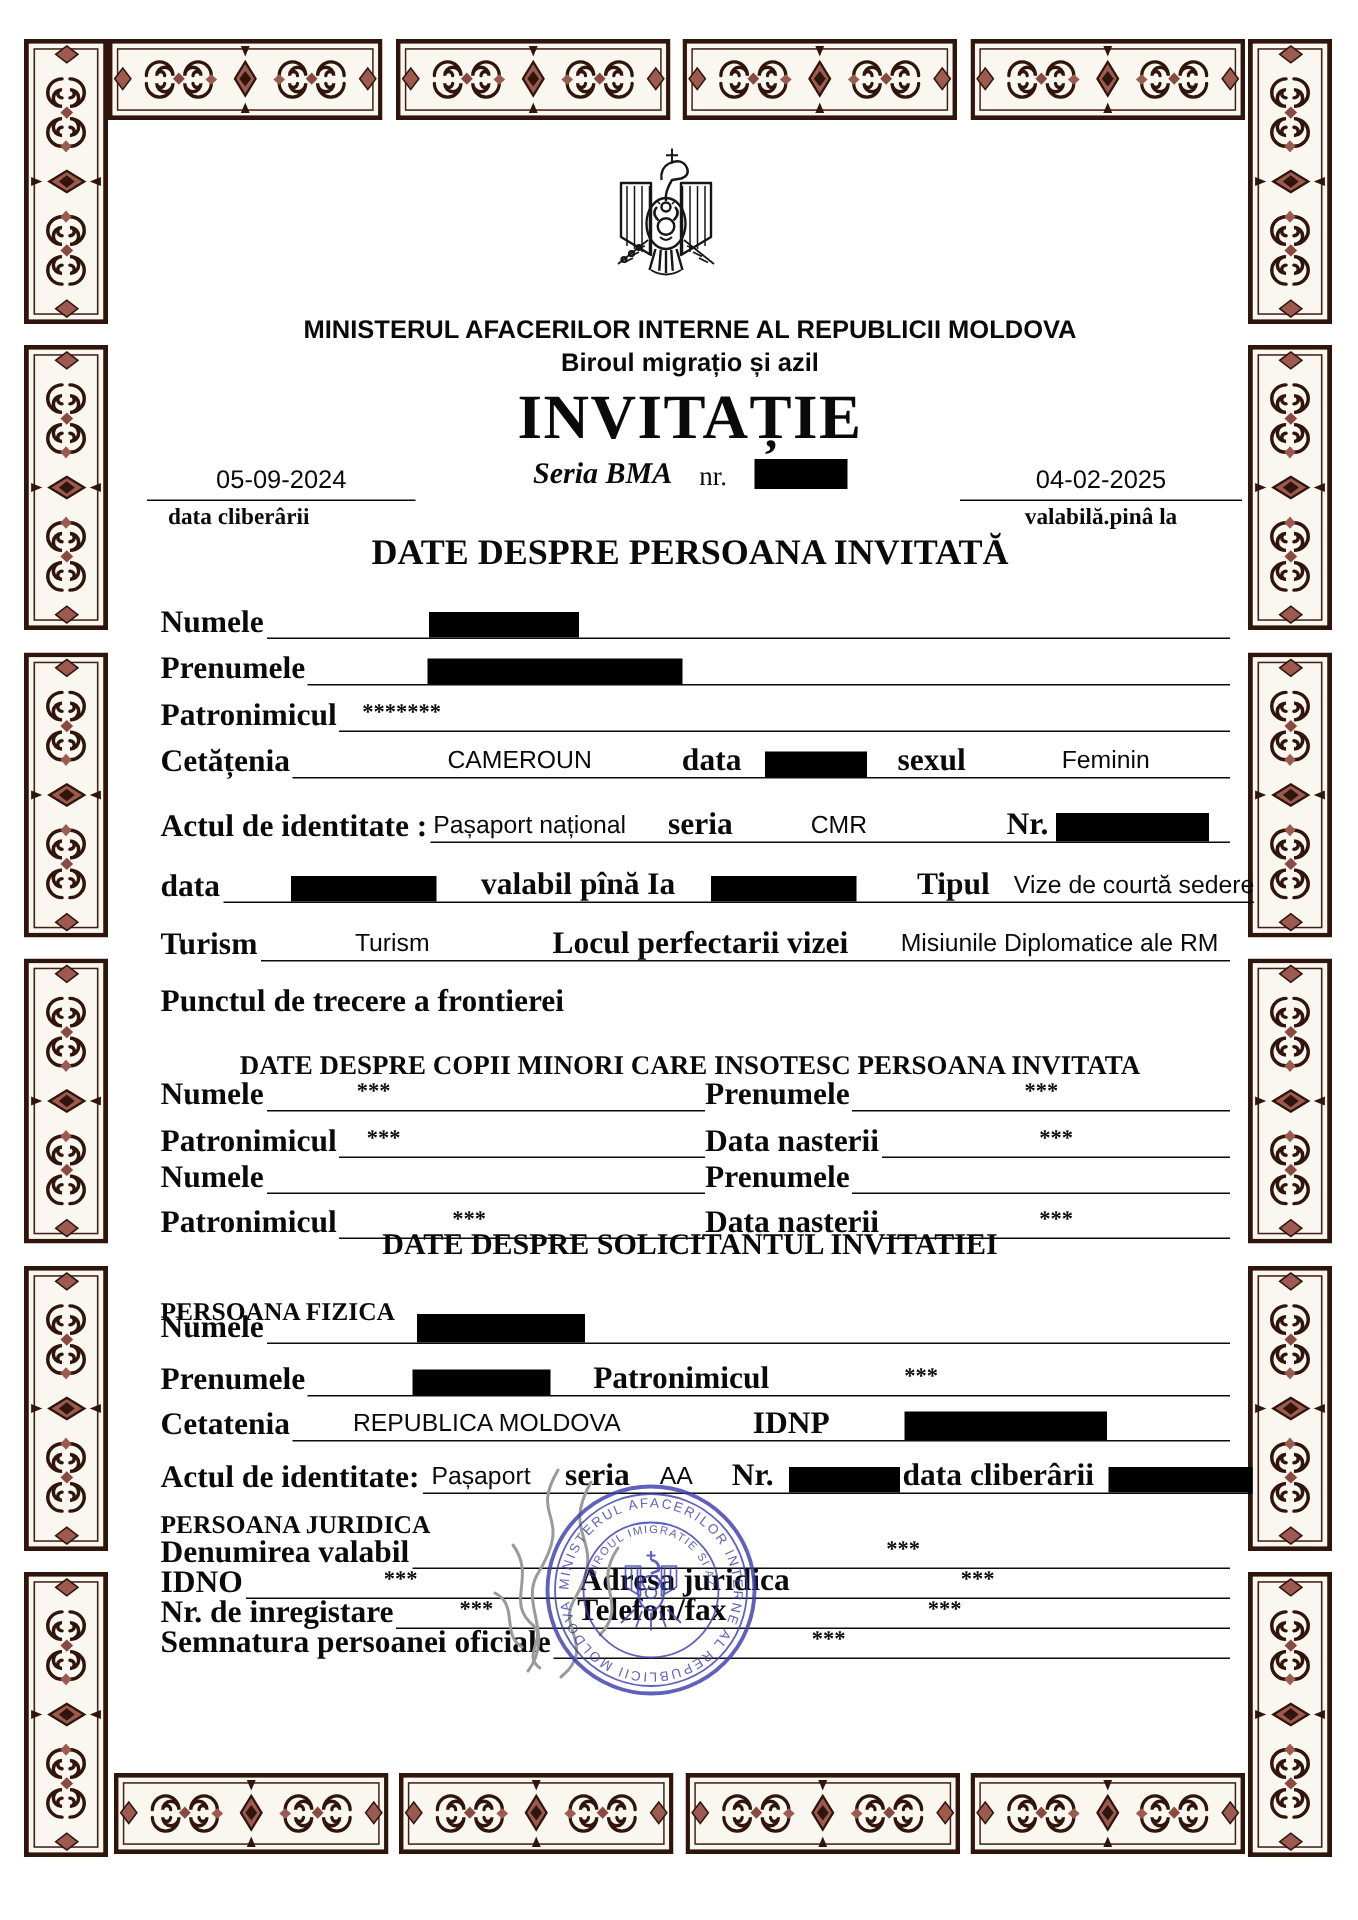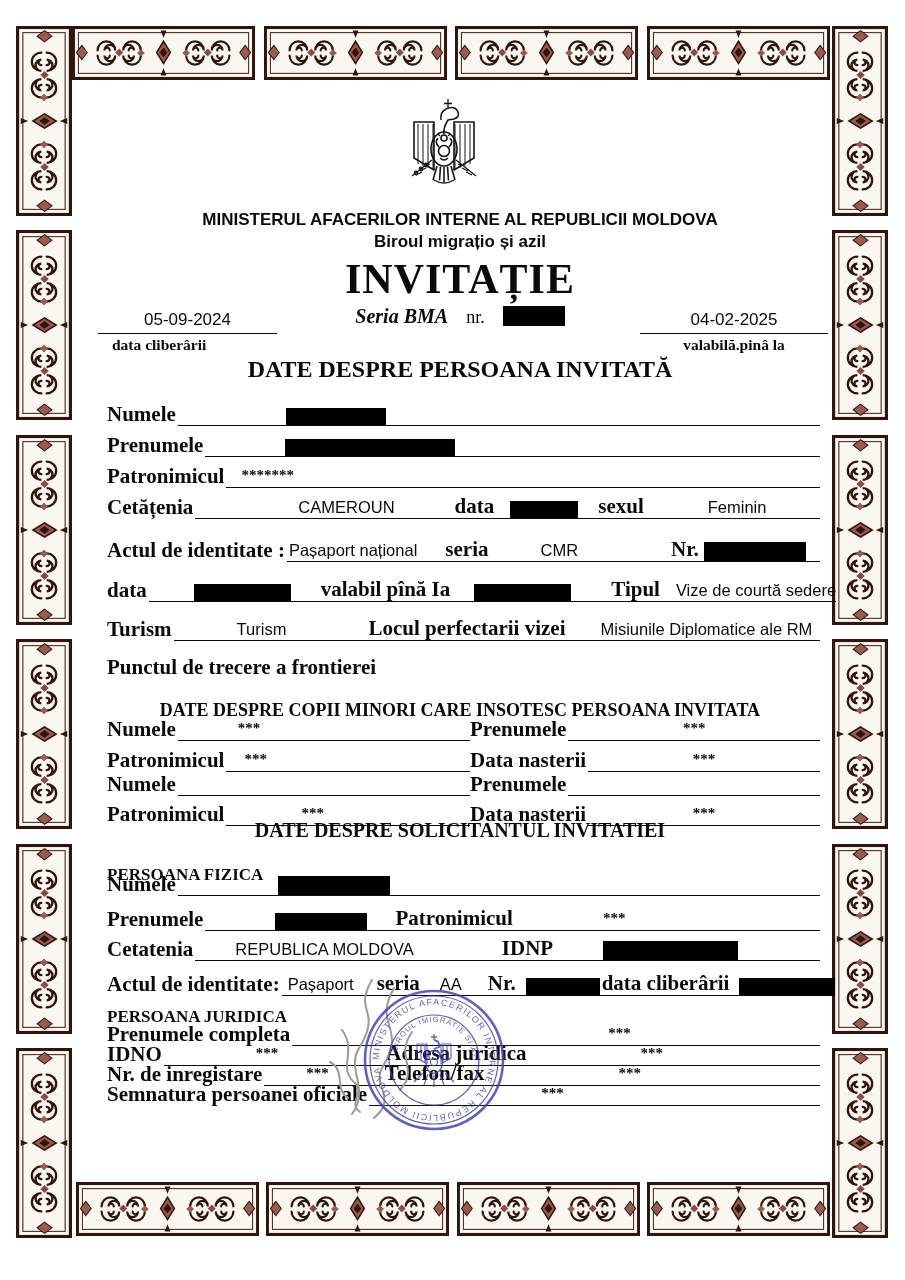--- a/index.html
+++ b/index.html
@@ -343,21 +343,21 @@
     <span class="lbl" style="margin-left:26px;">Nr.</span>
     <span class="bar" style="width:74px;margin-left:8px;"></span>
     <span class="lbl" style="margin-left:2px;">data cliberârii</span>
     <span class="bar" style="width:96px;margin-left:8px;"></span>
   </span>
 </div>
 
 <div class="subhead" style="top:1008px;">PERSOANA JURIDICA</div>
 
 <div class="row" style="top:1022px;">
-  <span class="lbl">Prenumele completa</span>
+  <span class="lbl">Denumirea valabil</span>
   <span class="zone">
       <span class="ast" style="margin-left:316px;">***</span>
     </span>
 </div>
 
 <div class="row" style="top:1042px;">
   <span class="lbl">IDNO</span>
   <span class="zone">
     <span class="ast" style="margin-left:92px;">***</span>
     <span class="lbl" style="margin-left:108px;">Adresa juridica</span>

